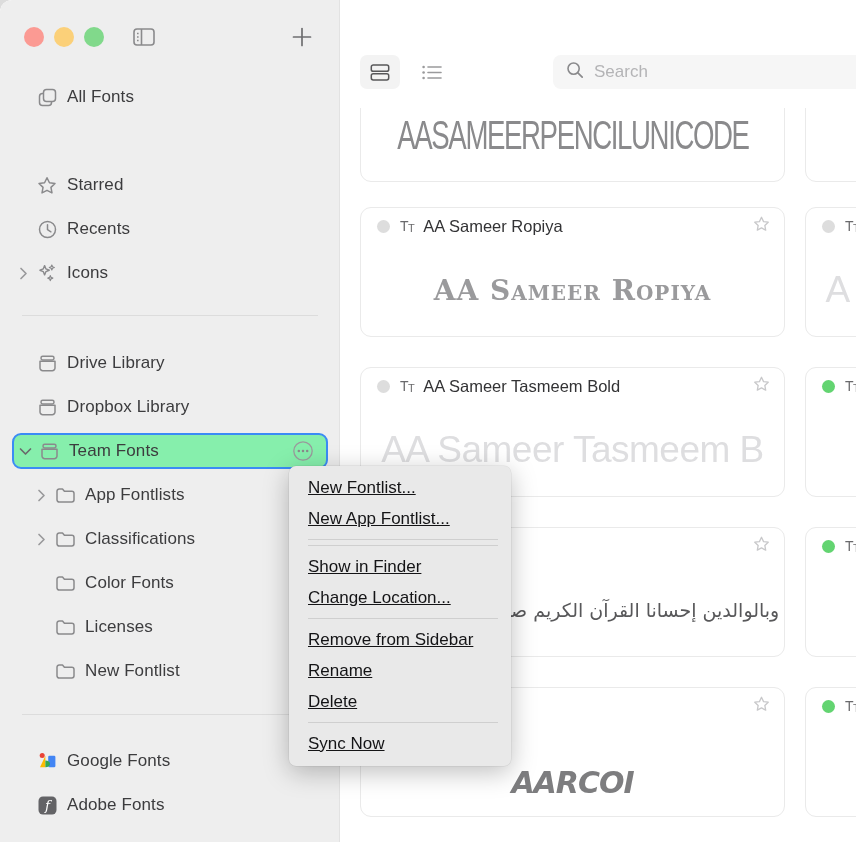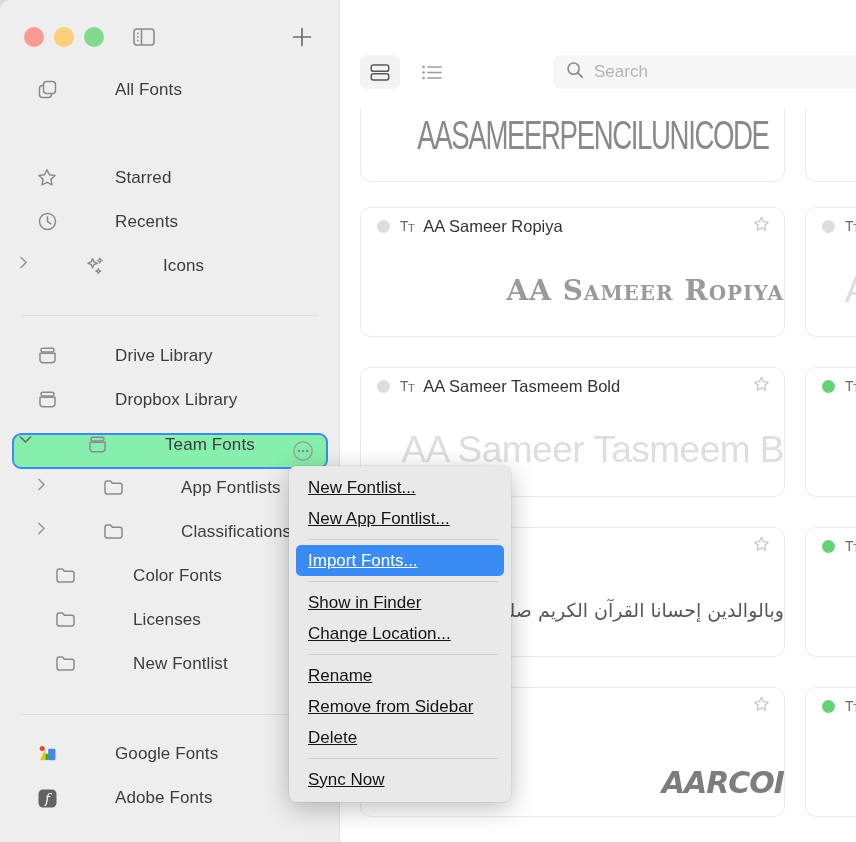--- a/index.html
+++ b/index.html
@@ -52,23 +52,22 @@
     width: 32px; height: 30px;
     display: flex; align-items: center; justify-content: center;
     border-radius: 5px;
   }
 
   
   .srow {
     position: absolute;
     left: 12px;
     width: 316px; height: 34px;
-    display: flex; align-items: flex-start;
+    display: flex; align-items: center;
     border-radius: 8px;
-    gap: 48px;
   }
   .srow .chev {
     width: 22px; flex: 0 0 22px;
     display: flex; align-items: center; justify-content: center;
   }
   .srow .sicon {
     width: 26px; flex: 0 0 26px;
     display: flex; align-items: center; justify-content: center;
   }
   .srow .slabel {
@@ -176,21 +175,21 @@
   .card-title {
     margin-left: 9px;
     font-size: 16.5px; color: #333335;
     white-space: nowrap; overflow: hidden;
   }
   .star { margin-left: auto; flex: 0 0 auto; }
   .card-sample {
     position: absolute;
     left: 0; top: 36px;
     width: 100%; height: calc(100% - 36px);
-    display: flex; align-items: center; justify-content: flex-end;
+    display: flex; align-items: center; justify-content: center;
     overflow: hidden;
   }
   .sample-text {
     white-space: nowrap;
     color: #cfcfd1;
   }
   .sample-pencil {
     font-family: "Liberation Sans Narrow", "Liberation Sans", sans-serif;
     font-size: 30px;
     color: #8a8a8c;
@@ -606,25 +605,24 @@
         </span>
         <input id="search-input" type="text" placeholder="Search" style="">
       </div>
     </div>
   </div>
 
   <div id="context-menu">
     <div class="mitem">New Fontlist...</div>
     <div class="mitem">New App Fontlist...</div>
     <div class="msep"></div>
-    <div class="mitem sel">Import Fonts...</div>
     <div class="msep"></div>
     <div class="mitem">Show in Finder</div>
     <div class="mitem">Change Location...</div>
     <div class="msep"></div>
+    <div class="mitem">Remove from Sidebar</div>
     <div class="mitem">Rename</div>
-    <div class="mitem">Remove from Sidebar</div>
     <div class="mitem">Delete</div>
     <div class="msep"></div>
     <div class="mitem">Sync Now</div>
   </div>
 
 </div>
 
 </body></html>

